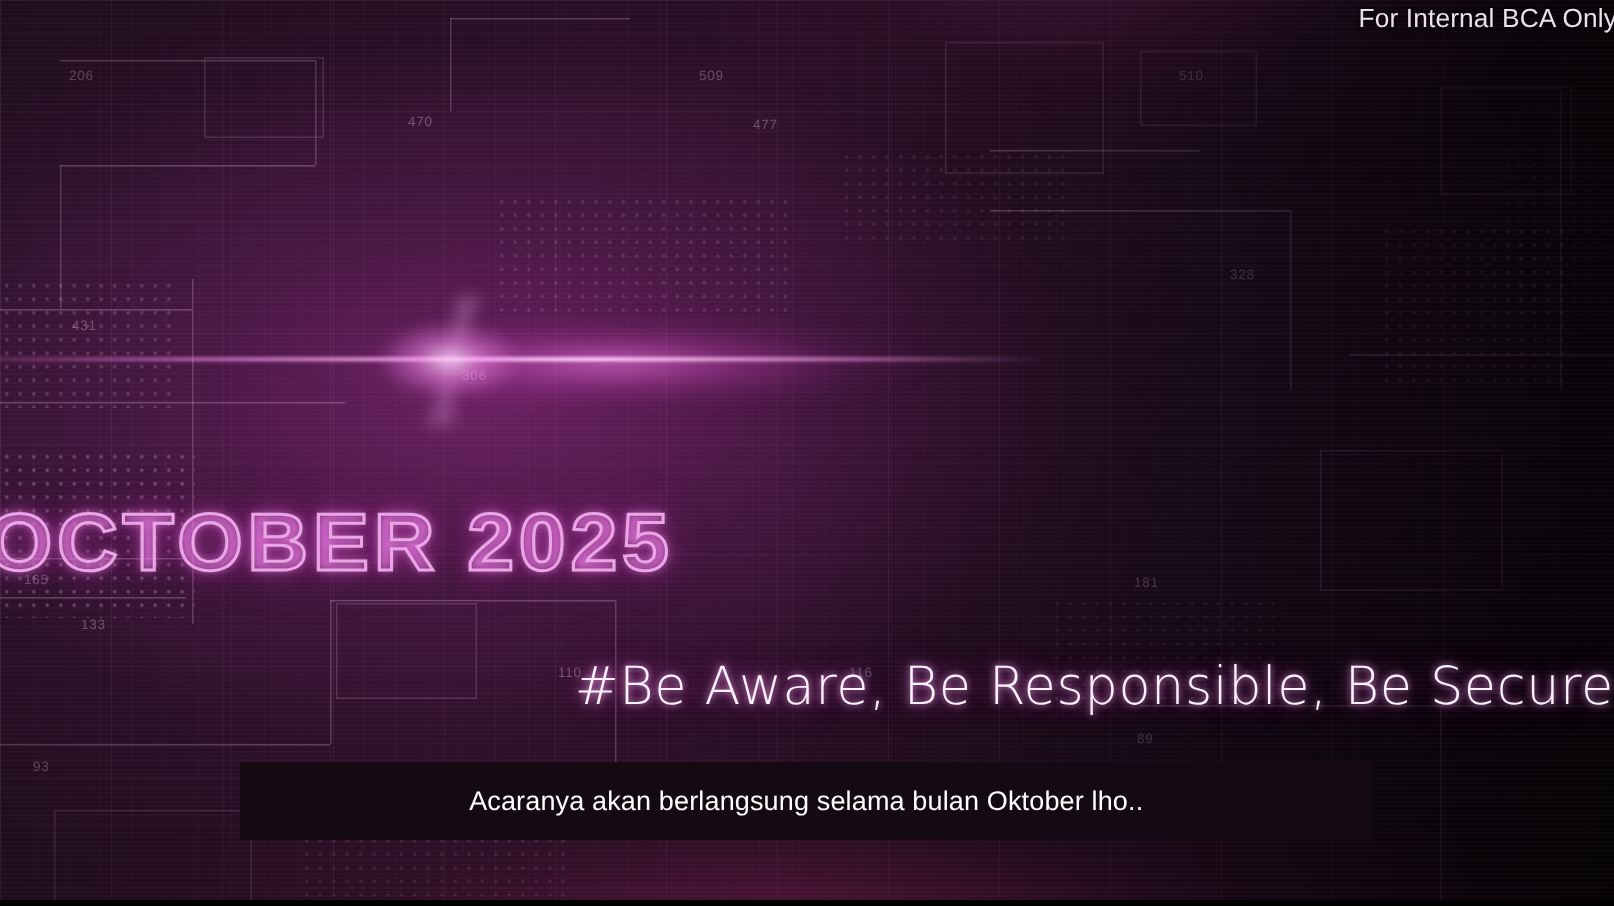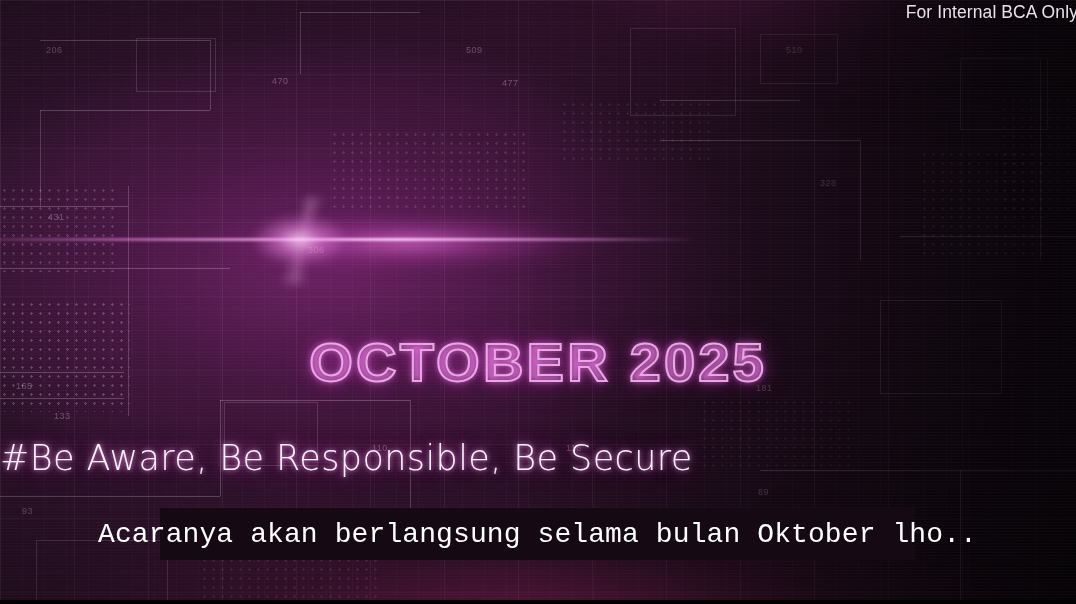--- a/index.html
+++ b/index.html
@@ -180,21 +180,20 @@
       drop-shadow(0 0 18px rgba(226,92,208,0.45));
   }
   .hl-line.l2 { margin-top: 4px; }
 
   
   .subhead {
     position: absolute;
     left: 0;
     right: 0;
     top: 331px;
-    text-align: center;
     user-select: none;
   }
   .subhead span {
     font-family: "Liberation Sans", sans-serif;
     font-weight: bold;
     font-size: 54px;
     letter-spacing: 3px;
     display: inline-block;
     transform: scaleX(1.04);
     color: transparent;
@@ -205,21 +204,21 @@
       0 0 16px rgba(214,72,200,0.55),
       0 0 30px rgba(180,40,170,0.35);
   }
 
   
   .tagline {
     position: absolute;
     left: 0;
     right: 0;
     top: 438px;
-    text-align: left;
+    text-align: right;
     user-select: none;
   }
   .tagline span {
     font-family: "DejaVu Sans", sans-serif;
     font-weight: 300;
     font-size: 35px;
     letter-spacing: 0.4px;
     color: #fbf2fb;
     text-shadow:
       0 0 5px rgba(255,175,250,0.85),
@@ -233,22 +232,22 @@
     left: 160px;
     top: 508px;
     width: 755px;
     height: 52px;
     background: #150a14;
     display: flex;
     align-items: center;
     justify-content: center;
   }
   .caption-bar span {
-    font-family: Liberation Mono, monospace;
-    font-size: 28px;
+    font-family: Liberation Sans, sans-serif;
+    font-size: 18px;
     font-weight: 400;
     color: #ffffff;
     letter-spacing: 0.1px;
     white-space: nowrap;
   }
 </style>
 </head>
 <body>
 
 <div id="stage">

